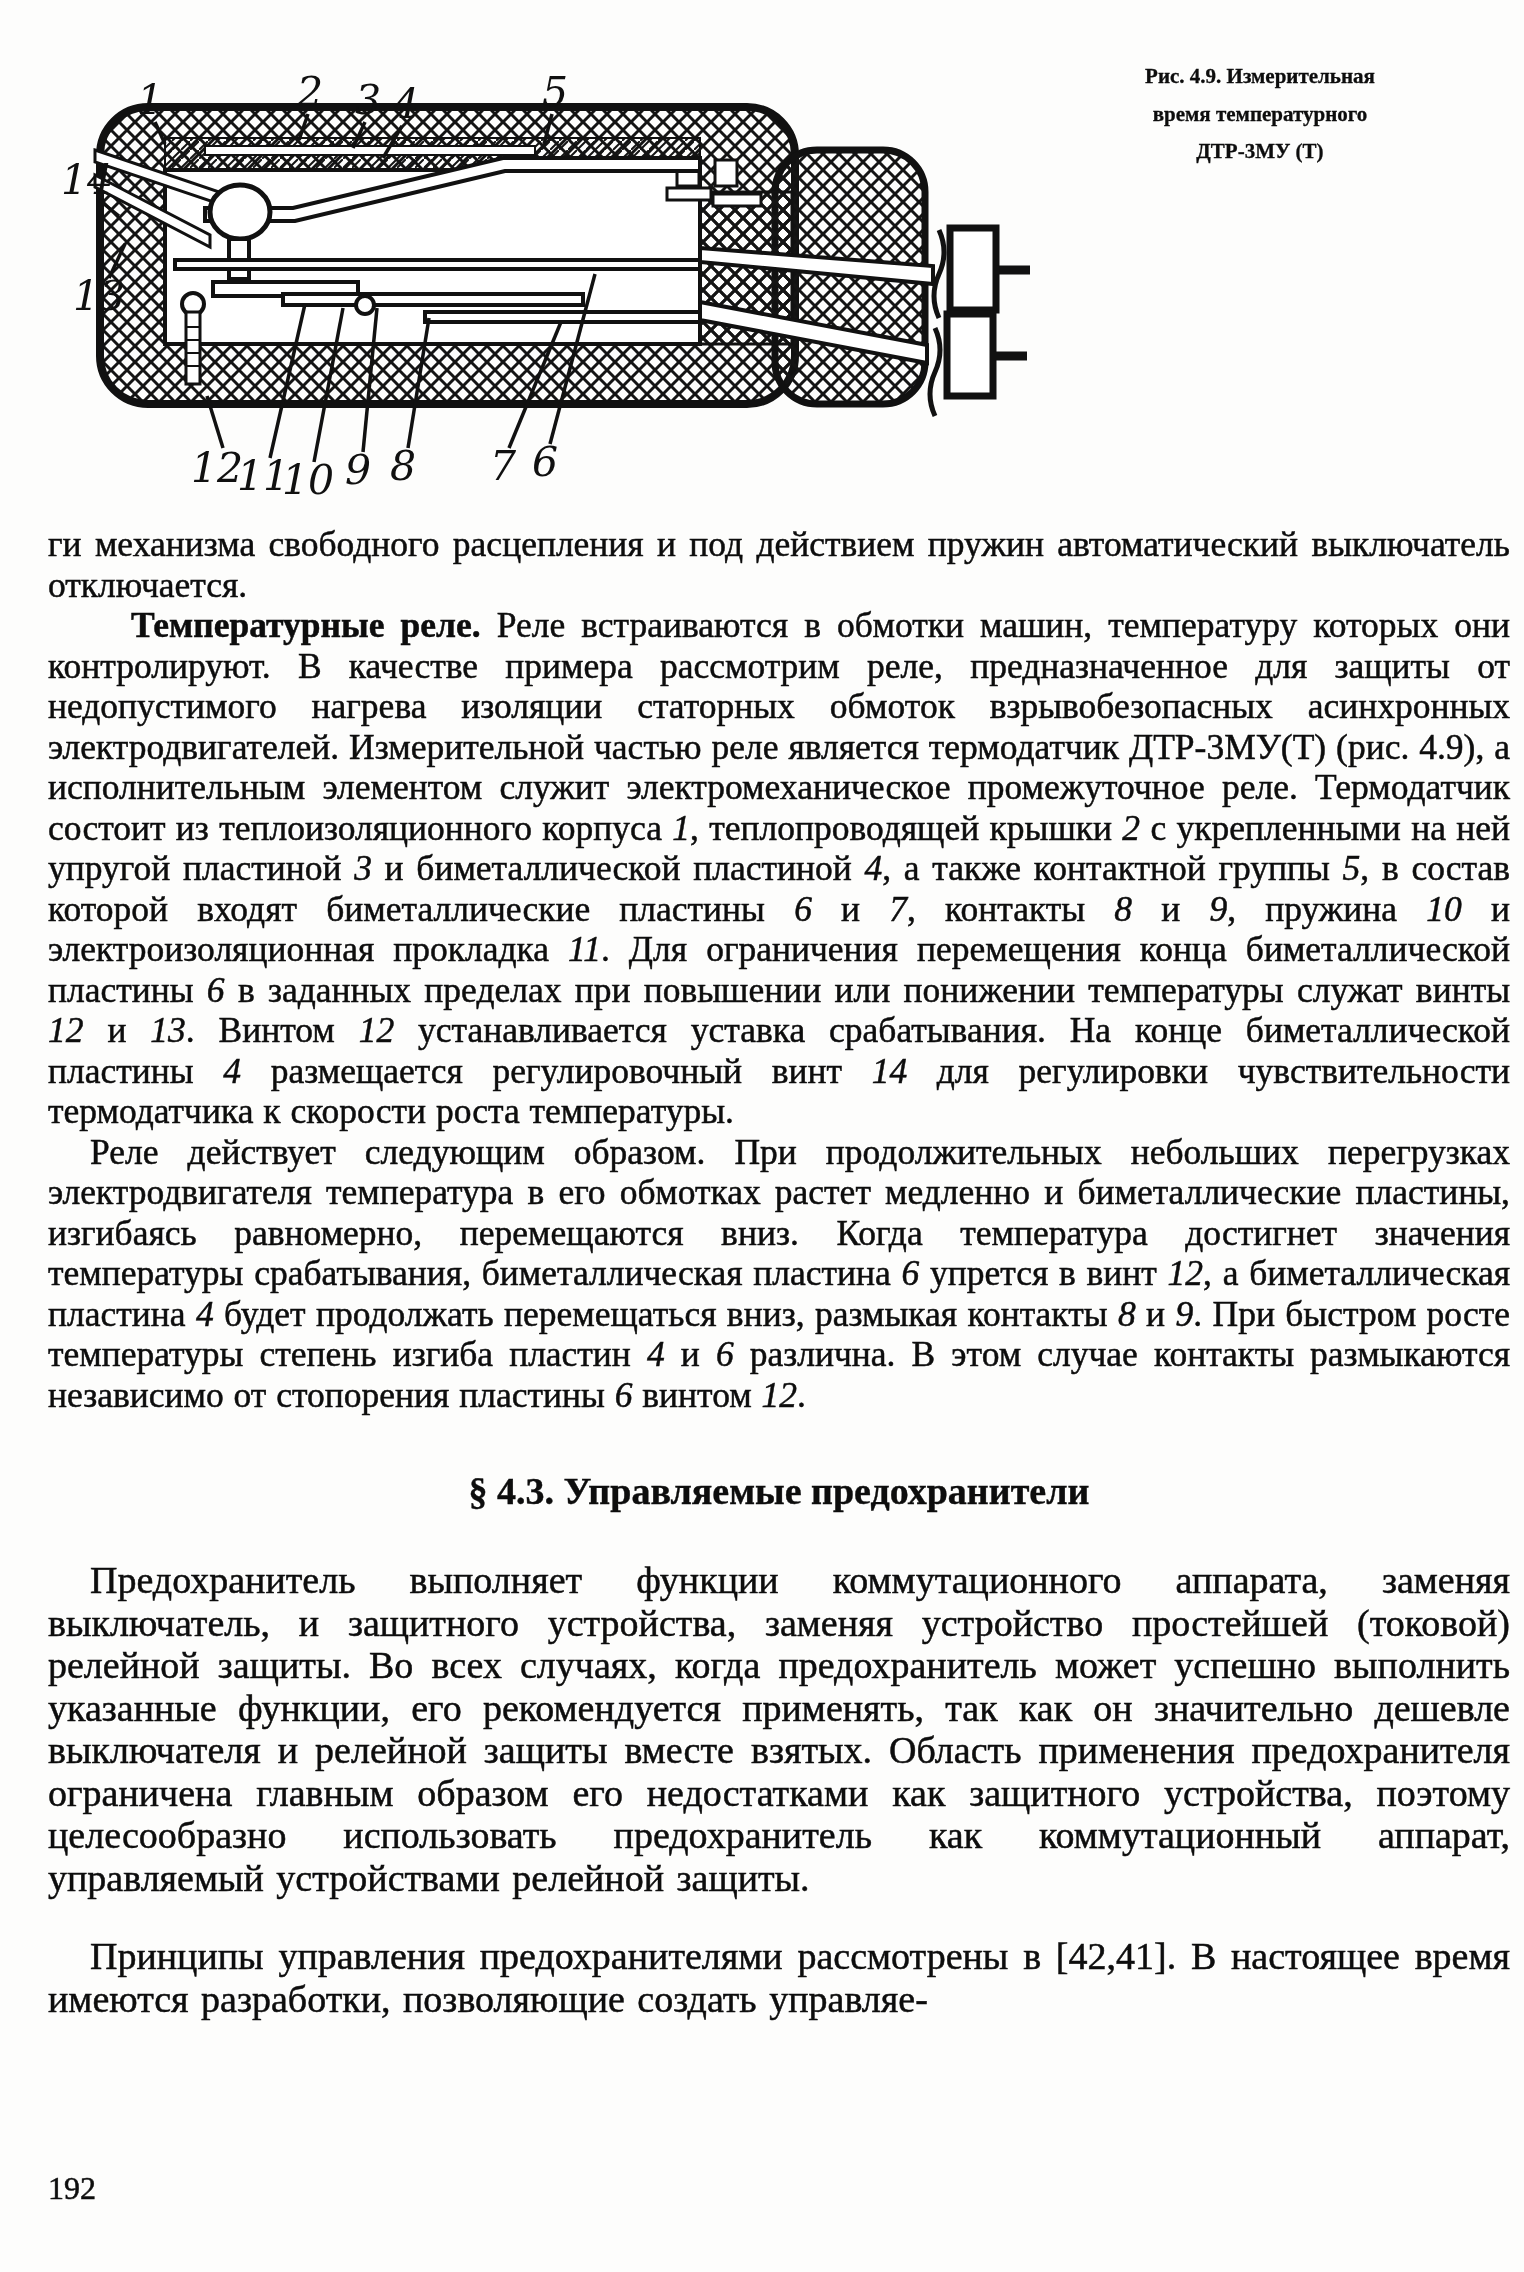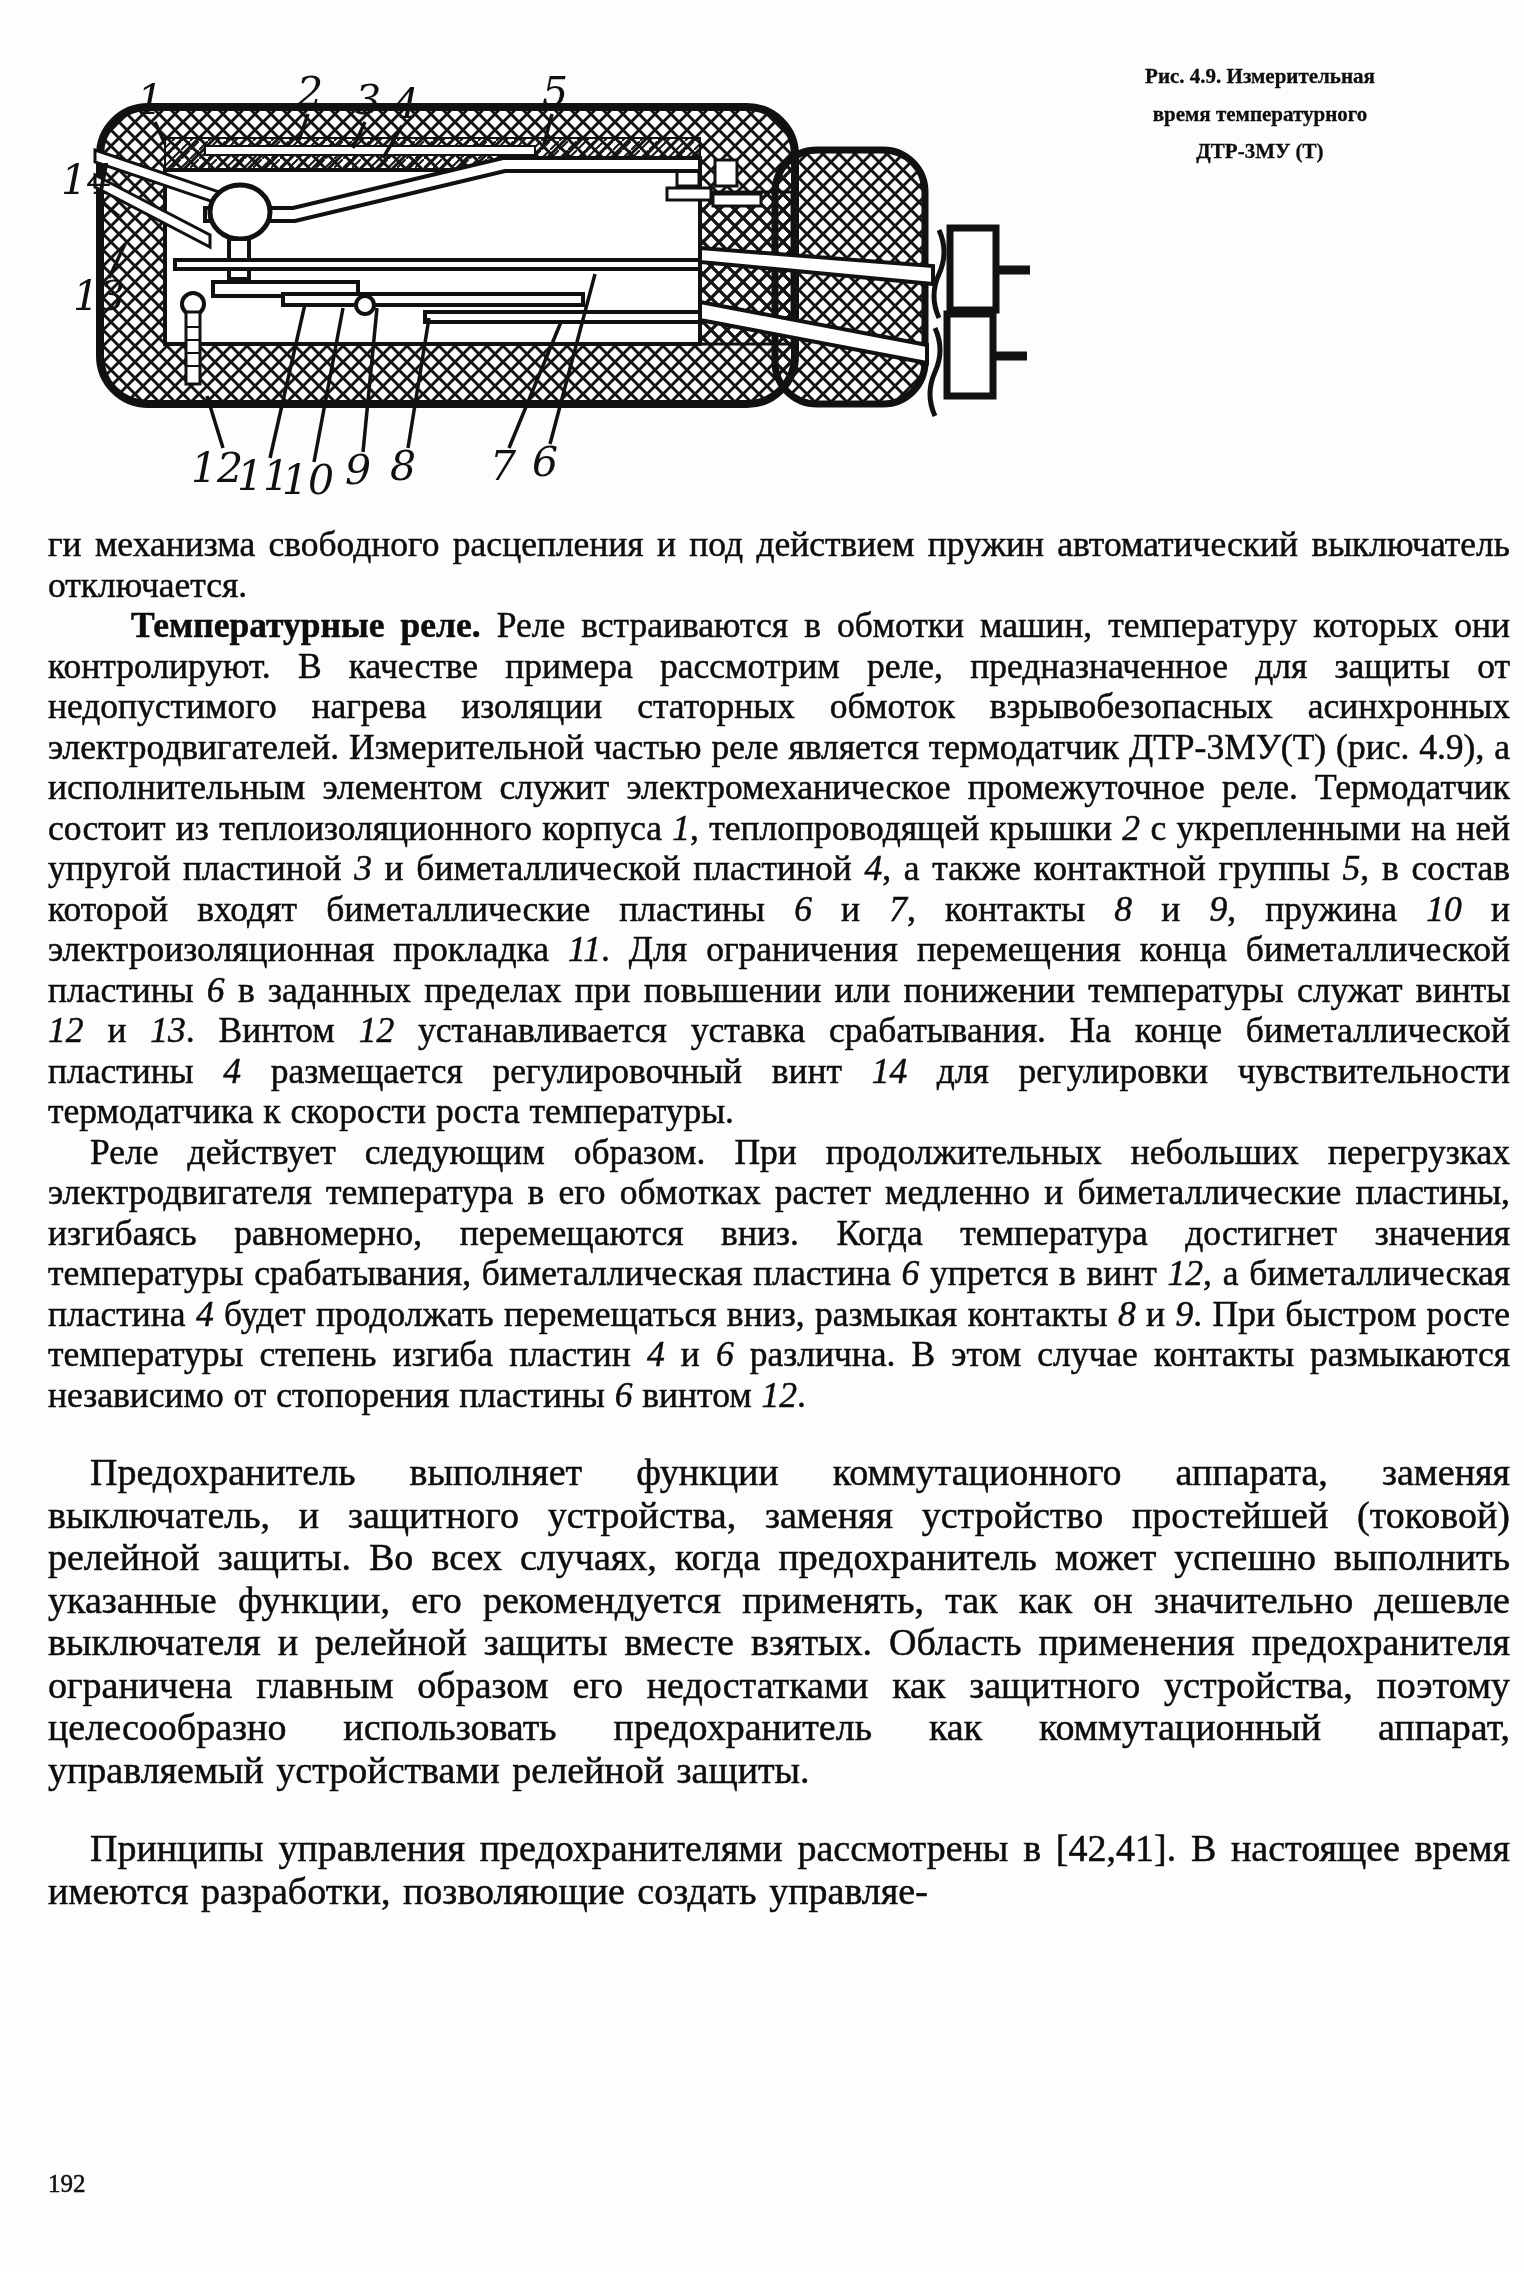--- a/index.html
+++ b/index.html
@@ -25,21 +25,21 @@
   }
   .para.indent { text-indent:42px; }
   .sec2 .para { font-size:38px; line-height:42.5px; word-spacing:3px;margin-top:36px; }
   .b { font-weight:bold;margin-left:41px; }
   .i { font-style:italic; }
   .heading {
     font-size:38px; font-weight:bold; text-align:center;
     margin:54px 0 46px 0; -webkit-text-stroke:0.4px #0d0d0d;
   }
   .page-number {
-    position:absolute; left:48px; top:2170px; font-size:25px;
+    position:absolute; left:48px; top:2170px; font-size:32px;
     -webkit-text-stroke:0.5px #0d0d0d;
   }
   
   svg .callout {
     font-family:"DejaVu Serif", serif; font-style:italic;
     font-size:41px; fill:#101010;
   }
 </style>
 </head>
 <body>
@@ -143,20 +143,21 @@
       <div>ДТР-3МУ (Т)</div>
     </div>
   </div>
 
   <div class="body-text">
     <div id="sec1" class="sec1">
         <p class="para"><span>ги механизма свободного расцепления и под действием пружин автоматический выключатель отключается.</span></p>
         <p class="para indent"><span class="b">Температурные реле.</span><span> Реле встраиваются в обмотки машин, температуру которых они контролируют. В качестве примера рассмотрим реле, предназначенное для защиты от недопустимого нагрева изоляции статорных обмоток взрывобезопасных асинхронных электродвигателей. Измерительной частью реле является термодатчик ДТР-3МУ(Т) (рис. 4.9), а исполнительным элементом служит электромеханическое промежуточное реле. Термодатчик состоит из теплоизоляционного корпуса </span><span class="i">1</span><span>, теплопроводящей крышки </span><span class="i">2</span><span> с укрепленными на ней упругой пластиной </span><span class="i">3</span><span> и биметаллической пластиной </span><span class="i">4</span><span>, а также контактной группы </span><span class="i">5</span><span>, в состав которой входят биметаллические пластины </span><span class="i">6</span><span> и </span><span class="i">7</span><span>, контакты </span><span class="i">8</span><span> и </span><span class="i">9</span><span>, пружина </span><span class="i">10</span><span> и электроизоляционная прокладка </span><span class="i">11</span><span>. Для ограничения перемещения конца биметаллической пластины </span><span class="i">6</span><span> в заданных пределах при повышении или понижении температуры служат винты </span><span class="i">12</span><span> и </span><span class="i">13</span><span>. Винтом </span><span class="i">12</span><span> устанавливается уставка срабатывания. На конце биметаллической пластины </span><span class="i">4</span><span> размещается регулировочный винт </span><span class="i">14</span><span> для регулировки чувствительности термодатчика к скорости роста температуры.</span></p>
         <p class="para indent"><span>Реле действует следующим образом. При продолжительных небольших перегрузках электродвигателя температура в его обмотках растет медленно и биметаллические пластины, изгибаясь равномерно, перемещаются вниз. Когда температура достигнет значения температуры срабатывания, биметаллическая пластина </span><span class="i">6</span><span> упрется в винт </span><span class="i">12</span><span>, а биметаллическая пластина </span><span class="i">4</span><span> будет продолжать перемещаться вниз, размыкая контакты </span><span class="i">8</span><span> и </span><span class="i">9</span><span>. При быстром росте температуры степень изгиба пластин </span><span class="i">4</span><span> и </span><span class="i">6</span><span> различна. В этом случае контакты размыкаются независимо от стопорения пластины </span><span class="i">6</span><span> винтом </span><span class="i">12</span><span>.</span></p>
       </div>
+    <div class="heading">§ 4.3. Управляемые предохранители</div>
     <div id="sec2" class="sec2">
         <p class="para indent"><span>Предохранитель выполняет функции коммутационного аппарата, заменяя выключатель, и защитного устройства, заменяя устройство простейшей (токовой) релейной защиты. Во всех случаях, когда предохранитель может успешно выполнить указанные функции, его рекомендуется применять, так как он значительно дешевле выключателя и релейной защиты вместе взятых. Область применения предохранителя ограничена главным образом его недостатками как защитного устройства, поэтому целесообразно использовать предохранитель как коммутационный аппарат, управляемый устройствами релейной защиты.</span></p>
         <p class="para indent"><span>Принципы управления предохранителями рассмотрены в [42,41]. В настоящее время имеются разработки, позволяющие создать управляе-</span></p>
       </div>
   </div>
 
   <div class="page-number">192</div>
 </div>
 
 </body></html>

